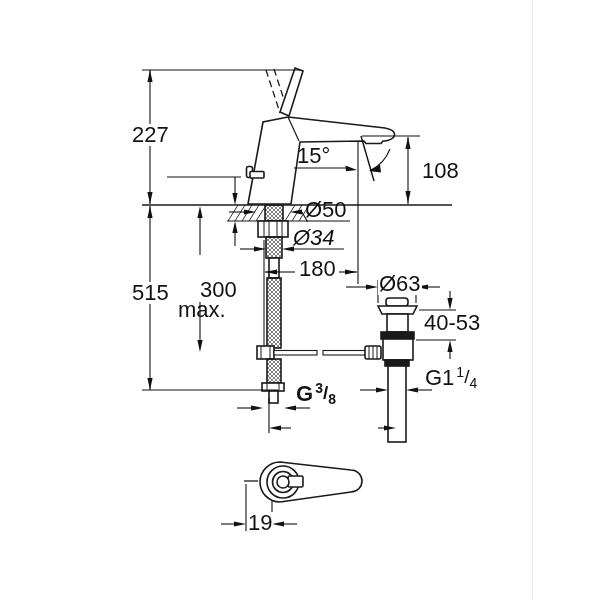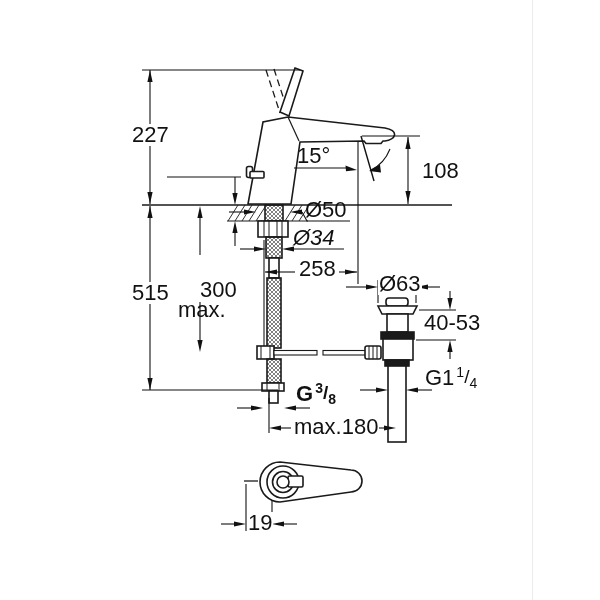--- a/index.html
+++ b/index.html
@@ -214,23 +214,22 @@
       <polygon points="272,524 284,521.4 284,526.6"></polygon>
     </g>
   </svg>
 
   <div class="dim-label" style="left:131px;top:124px;">227</div>
   <div class="dim-label" style="left:131px;top:282px;">515</div>
   <div class="dim-label nobg" style="left:296px;top:145px;">15°</div>
   <div class="dim-label nobg" style="left:421px;top:160px;">108</div>
   <div class="dim-label nobg" style="left:304px;top:199px;">Ø50</div>
   <div class="dim-label nobg" style="left:292px;top:227px;font-style:italic;">Ø34</div>
-  <div class="dim-label" style="left:298px;top:258px;">258</div>
+  <div class="dim-label" style="left:298px;top:258px;">180</div>
   <div class="dim-label nobg" style="left:177px;top:256px;margin-top:43px;">max.</div>
   <div class="dim-label nobg" style="left:199px;top:279px;">300</div>
   <div class="dim-label" style="left:378px;top:273px;">Ø63</div>
   <div class="dim-label nobg" style="left:423px;top:312px;">40-53</div>
   <div class="dim-label nobg" style="left:424px;top:367px;"><span class="frac-main">G1</span><span class="frac-sup">1</span><span class="frac-slash">/</span><span class="frac-sub">4</span></div>
   <div class="dim-label nobg" style="left:295px;top:383px;font-weight:bold;"><span class="frac-main">G</span><span class="frac-sup">3</span><span class="frac-slash">/</span><span class="frac-sub">8</span></div>
-  <div class="dim-label" style="left:293px;top:416px;">max.180</div>
   <div class="dim-label" style="left:247px;top:512px;">19</div>
 
 </div>
 
 </body></html>

